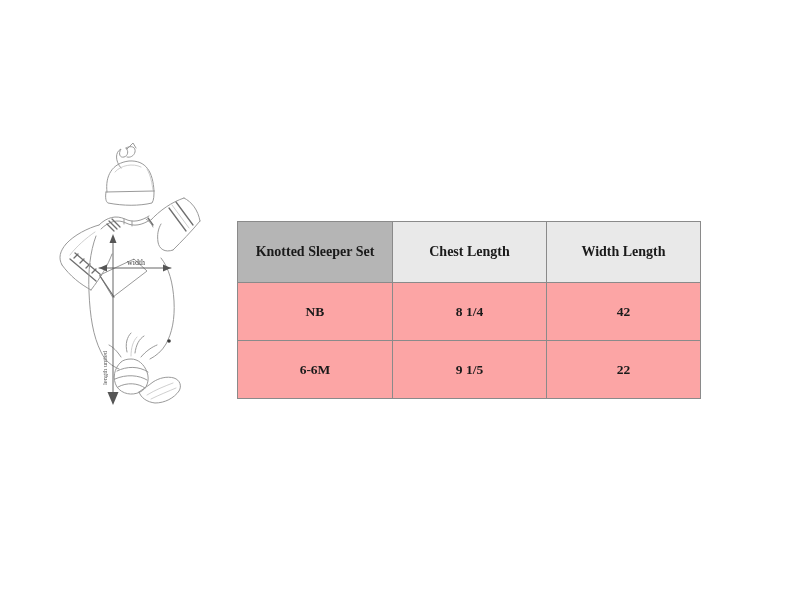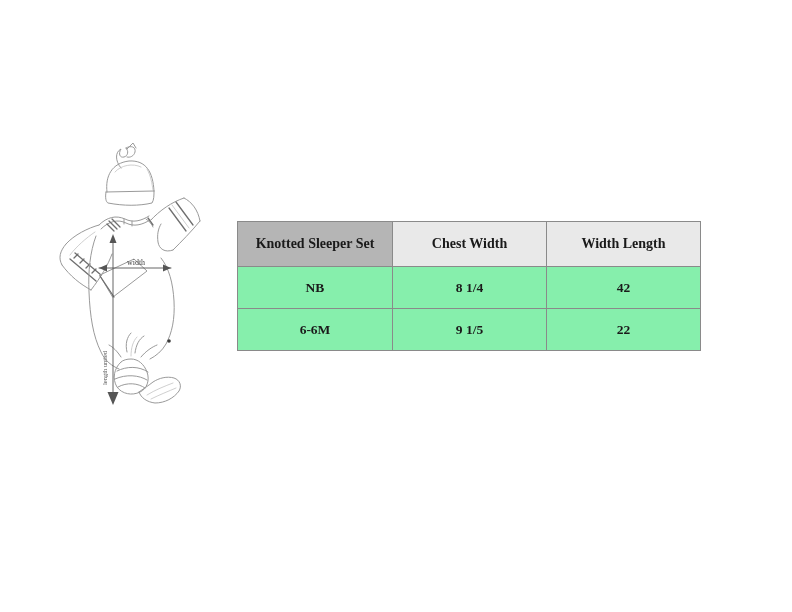--- a/index.html
+++ b/index.html
@@ -12,25 +12,25 @@
   .art-dark{stroke:#6f6f6f;stroke-width:1.3;}
   .meas{stroke:#555;stroke-width:0.9;}
   .meas-fill{fill:#555;stroke:none;}
   .meas-text{fill:#444;font-size:8px;font-family:"Liberation Serif","DejaVu Serif",serif;}
   .meas-text-small{fill:#555;font-size:6.5px;font-family:"Liberation Serif","DejaVu Serif",serif;}
 
   table.size-chart{position:absolute;left:237px;top:221px;width:463px;
         border-collapse:collapse;table-layout:fixed;
         font-family:"Liberation Serif","DejaVu Serif",serif;font-weight:bold;color:#1a1a1a;}
   .size-chart th,.size-chart td{border:1px solid #8a8a8a;text-align:center;
-        vertical-align:middle;padding:4px;overflow:hidden;}
+        vertical-align:middle;padding:12px;overflow:hidden;}
   .size-chart thead th{height:36px;font-size:14px;font-weight:bold;}
   .size-chart th.primary{background:#b5b5b5;}
   .size-chart th.secondary{background:#e9e9e9;}
-  .size-chart tbody td{height:33px;font-size:13.5px;background:#86efac;}
+  .size-chart tbody td{height:33px;font-size:13.5px;background:#fca5a5;}
 </style>
 </head>
 <body>
 
 <div class="page">
 
   <svg class="diagram" width="210" height="290" viewBox="50 130 210 290">
 
     <g>
       <path class="art" d="M121,168 C115,161 115,152 121,149 C118,154 120,158 124,157 C128,156 129,151 126,148"></path>
@@ -107,21 +107,21 @@
 
   <table class="size-chart">
     <colgroup>
         <col style="width:155px">
         <col style="width:154px">
         <col style="width:154px">
       </colgroup>
     <thead>
       <tr>
         <th class="primary">Knotted Sleeper Set</th>
-        <th class="secondary">Chest Width</th>
+        <th class="secondary">Chest Length</th>
         <th class="secondary">Width Length</th>
       </tr>
     </thead>
     <tbody>
       <tr>
         <td>NB</td>
         <td>8 1/4</td>
         <td>42</td>
       </tr>
       <tr>

